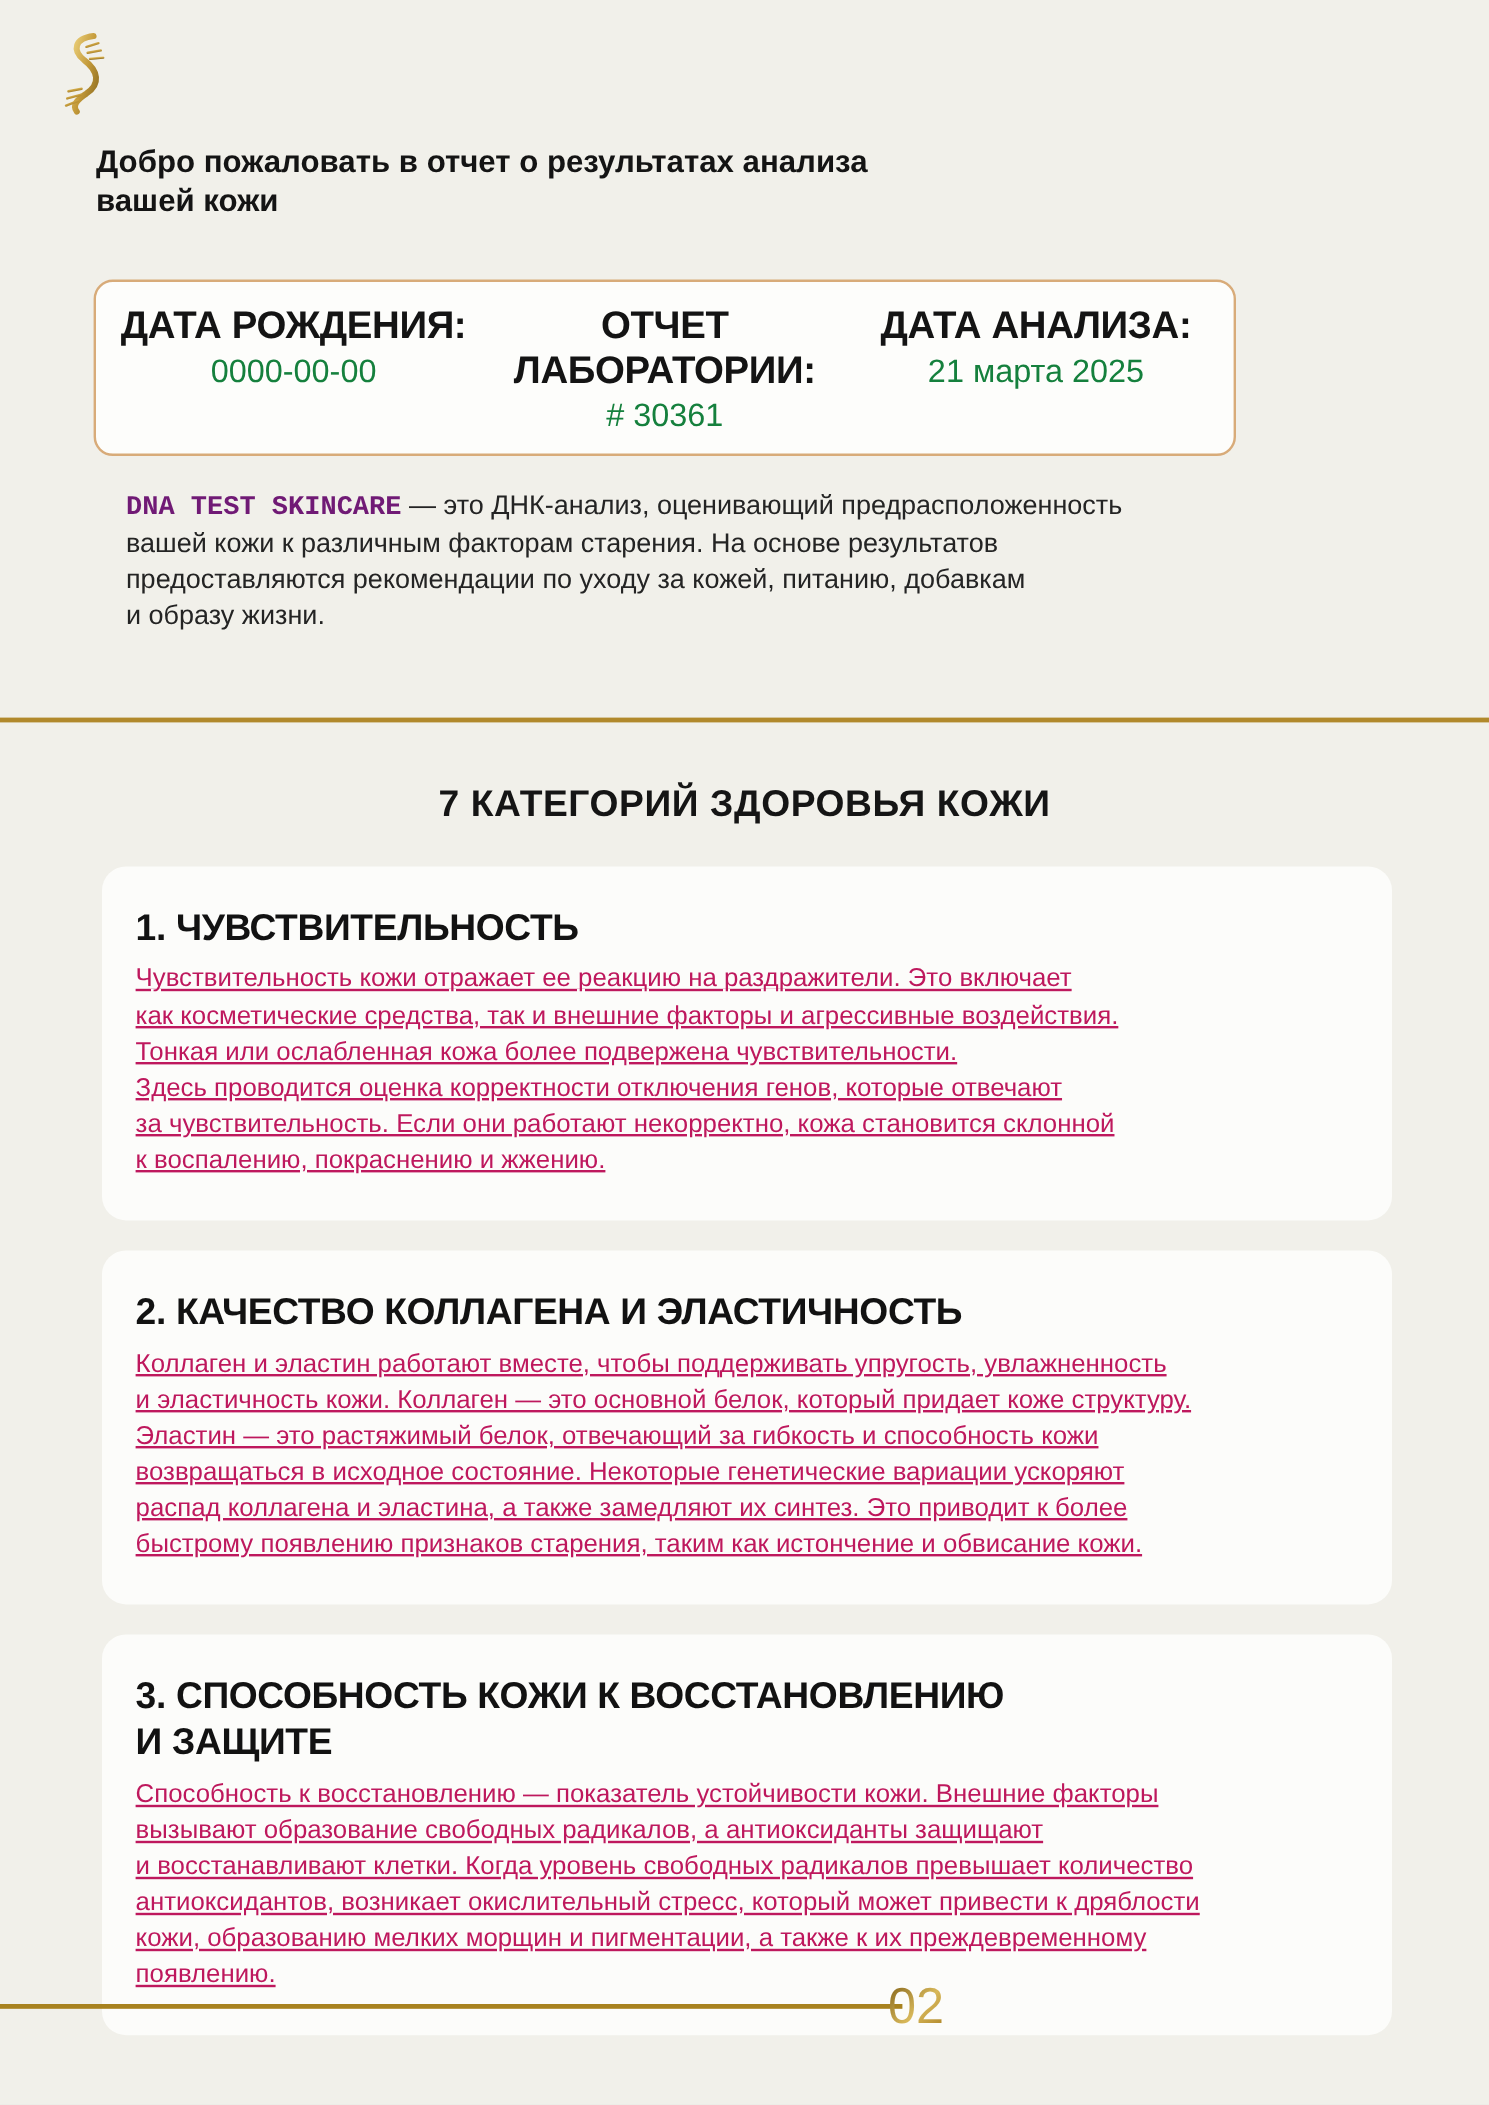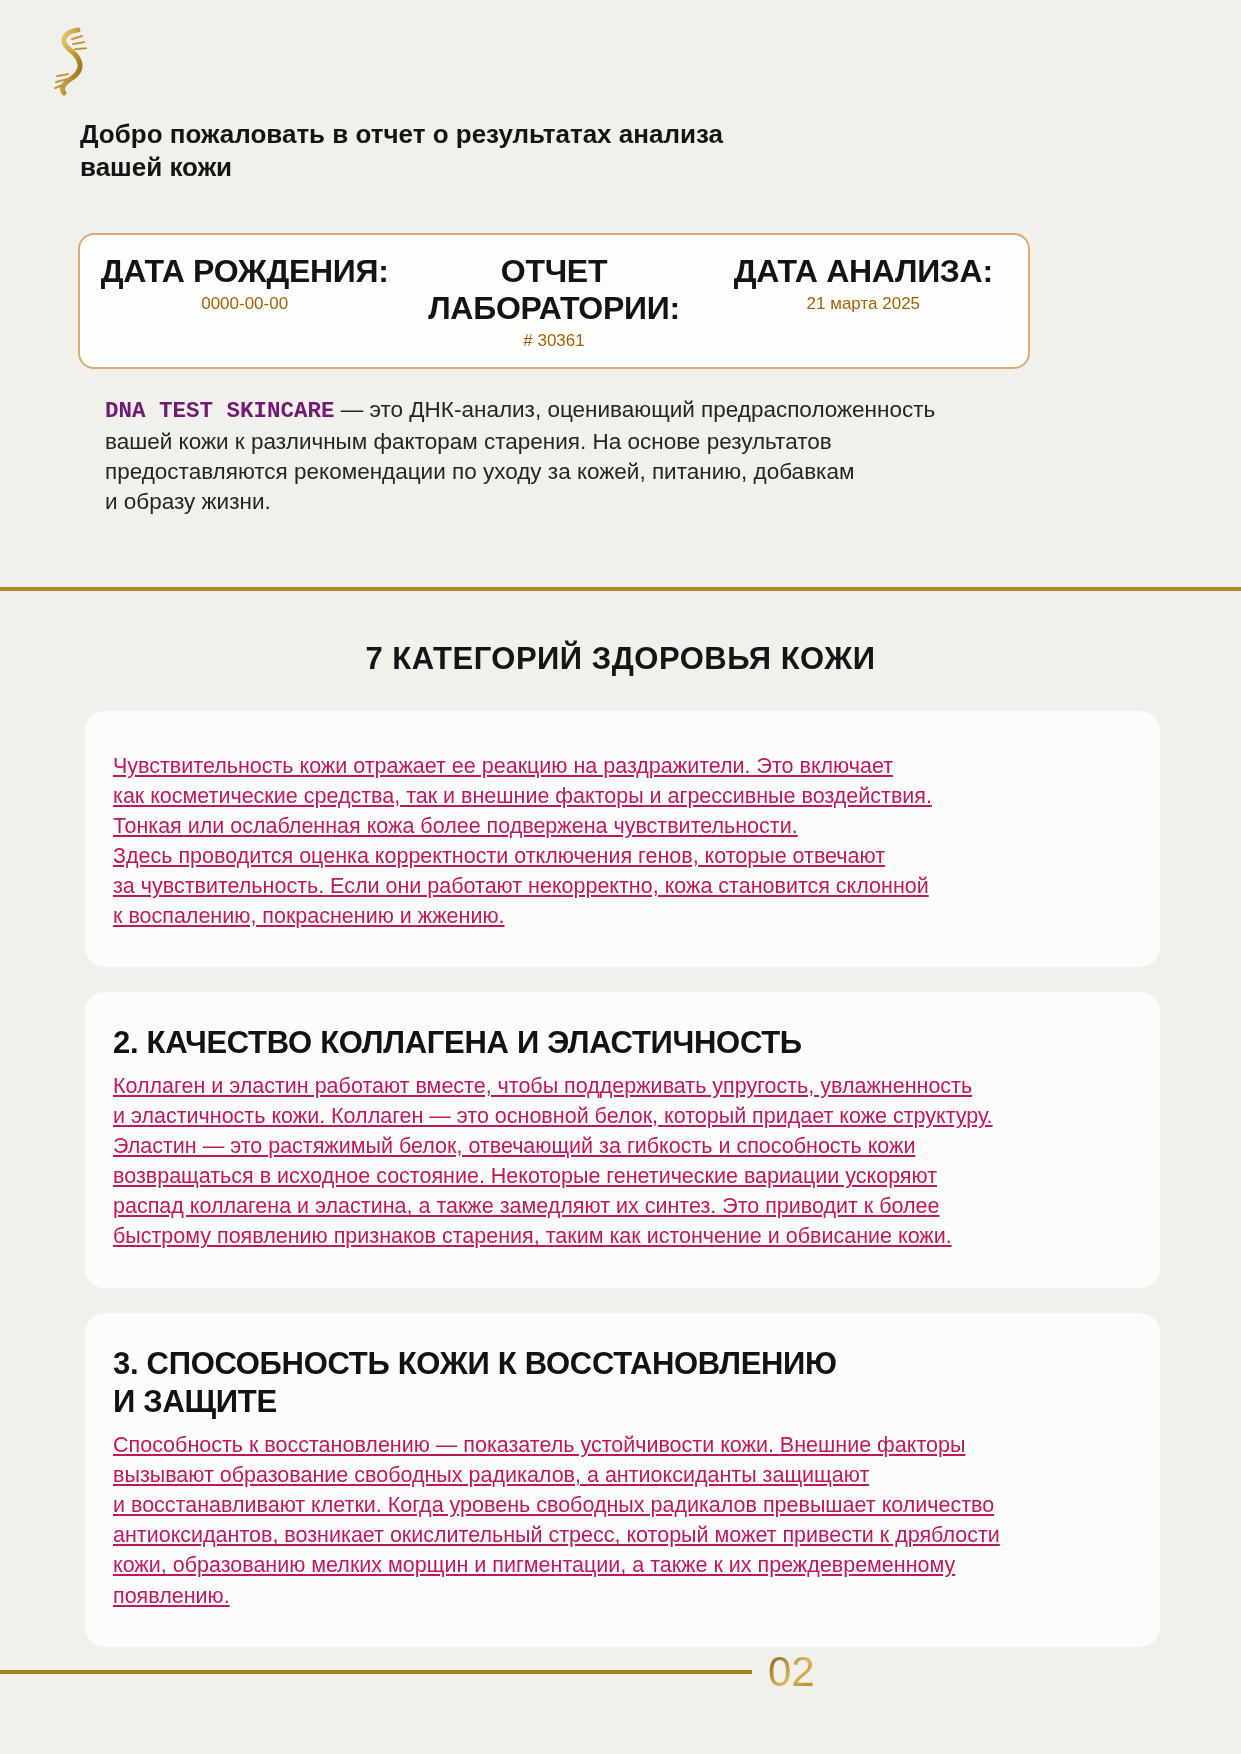--- a/index.html
+++ b/index.html
@@ -60,23 +60,23 @@
     text-align: center;
   }
   .info-label {
     font-size: 32px;
     font-weight: 800;
     color: #141414;
     letter-spacing: -0.3px;
   }
   .info-value {
     margin-top: 4px;
-    font-size: 17px;
+    font-size: 27px;
     font-weight: 400;
-    color: #a16207;
+    color: #15803d;
   }
 
   .intro {
     margin: 26px 0 0 105px;
     width: 940px;
     font-size: 22.5px;
     line-height: 1.33;
     color: #242424;
     white-space: pre-line;
   }
@@ -130,21 +130,21 @@
   .footer-line {
     position: absolute;
     left: 0;
     top: 1670px;
     width: 752px;
     height: 4px;
     background: #a8821f;
   }
   .page-number {
     position: absolute;
-    left: 768px;
+    left: 740px;
     top: 1648px;
     font-size: 42px;
     font-weight: 300;
     color: #c9a33e;
     background: linear-gradient(135deg, #8a6a1f 10%, #d8b85a 55%, #b1892c 90%);
     -webkit-background-clip: text;
     background-clip: text;
     -webkit-text-fill-color: transparent;
   }
 </style>
@@ -197,20 +197,21 @@
 вашей кожи к различным факторам старения. На основе результатов
 предоставляются рекомендации по уходу за кожей, питанию, добавкам
 и образу жизни.</span></p>
 
     <div class="divider"></div>
 
     <h3 class="section-heading">7 КАТЕГОРИЙ ЗДОРОВЬЯ КОЖИ</h3>
 
     <div class="cards">
       <div class="card">
+        <div class="card-title">1. ЧУВСТВИТЕЛЬНОСТЬ</div>
         <div class="card-body">Чувствительность кожи отражает ее реакцию на раздражители. Это включает
 как косметические средства, так и внешние факторы и агрессивные воздействия.
 Тонкая или ослабленная кожа более подвержена чувствительности.
 Здесь проводится оценка корректности отключения генов, которые отвечают
 за чувствительность. Если они работают некорректно, кожа становится склонной
 к воспалению, покраснению и жжению.</div>
       </div>
       <div class="card">
         <div class="card-title">2. КАЧЕСТВО КОЛЛАГЕНА И ЭЛАСТИЧНОСТЬ</div>
         <div class="card-body">Коллаген и эластин работают вместе, чтобы поддерживать упругость, увлажненность

